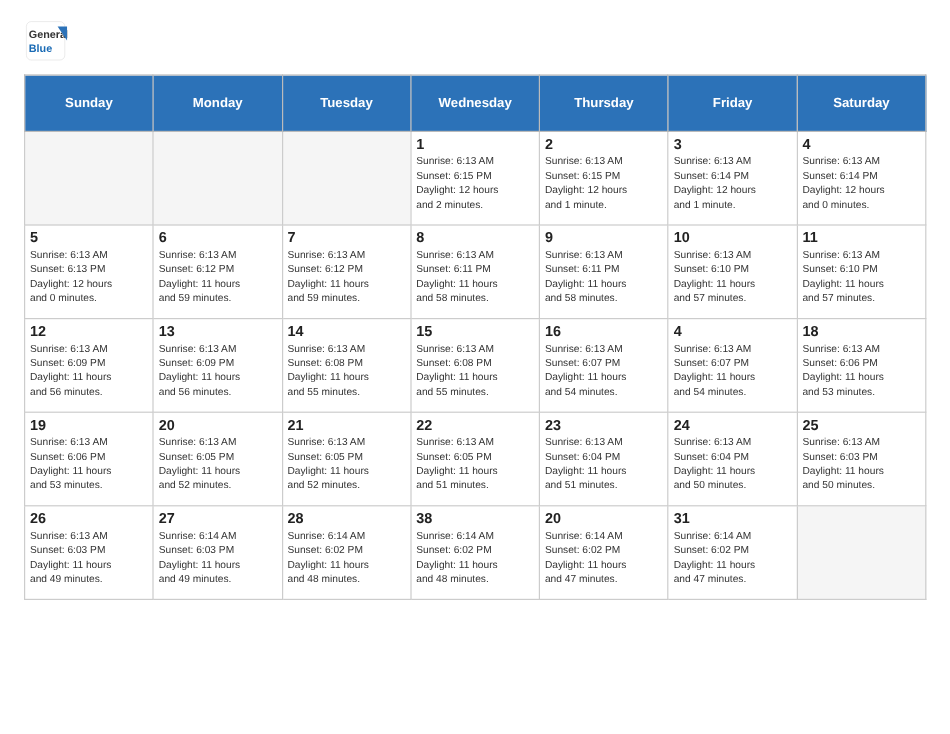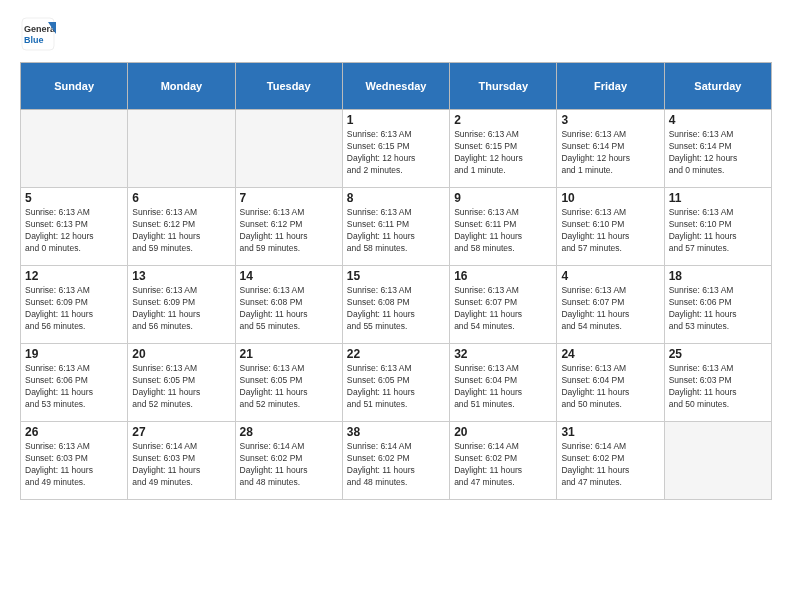--- a/index.html
+++ b/index.html
@@ -276,21 +276,21 @@
 and 52 minutes.</div>
           </td>
           <td>
             <span class="day-number">22</span>
             <div class="day-info" style="white-space: pre-line;">Sunrise: 6:13 AM
 Sunset: 6:05 PM
 Daylight: 11 hours
 and 51 minutes.</div>
           </td>
           <td>
-            <span class="day-number">32</span>
+            <span class="day-number">23</span>
             <div class="day-info" style="white-space: pre-line;">Sunrise: 6:13 AM
 Sunset: 6:04 PM
 Daylight: 11 hours
 and 51 minutes.</div>
           </td>
           <td>
             <span class="day-number">24</span>
             <div class="day-info" style="white-space: pre-line;">Sunrise: 6:13 AM
 Sunset: 6:04 PM
 Daylight: 11 hours

